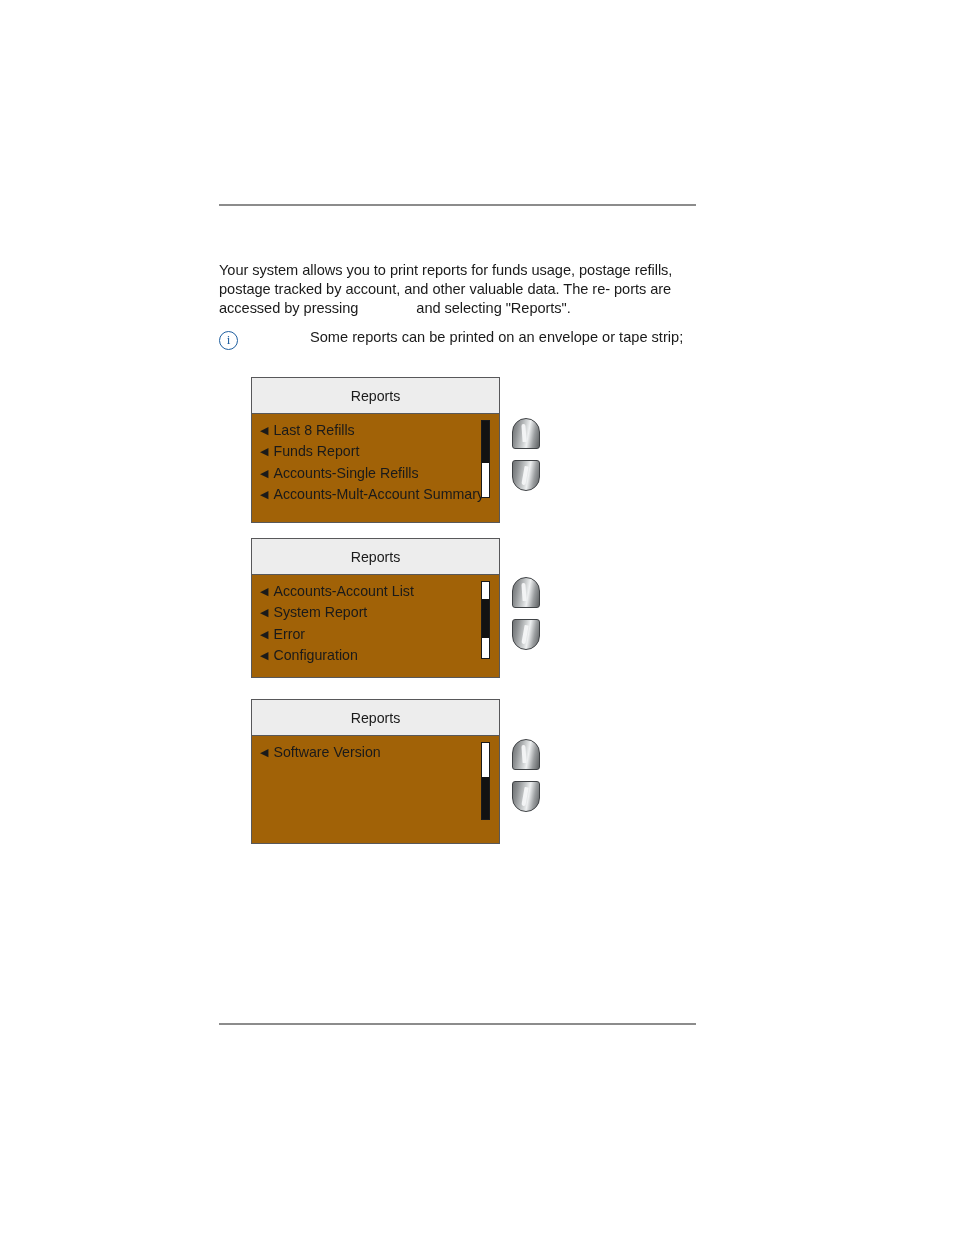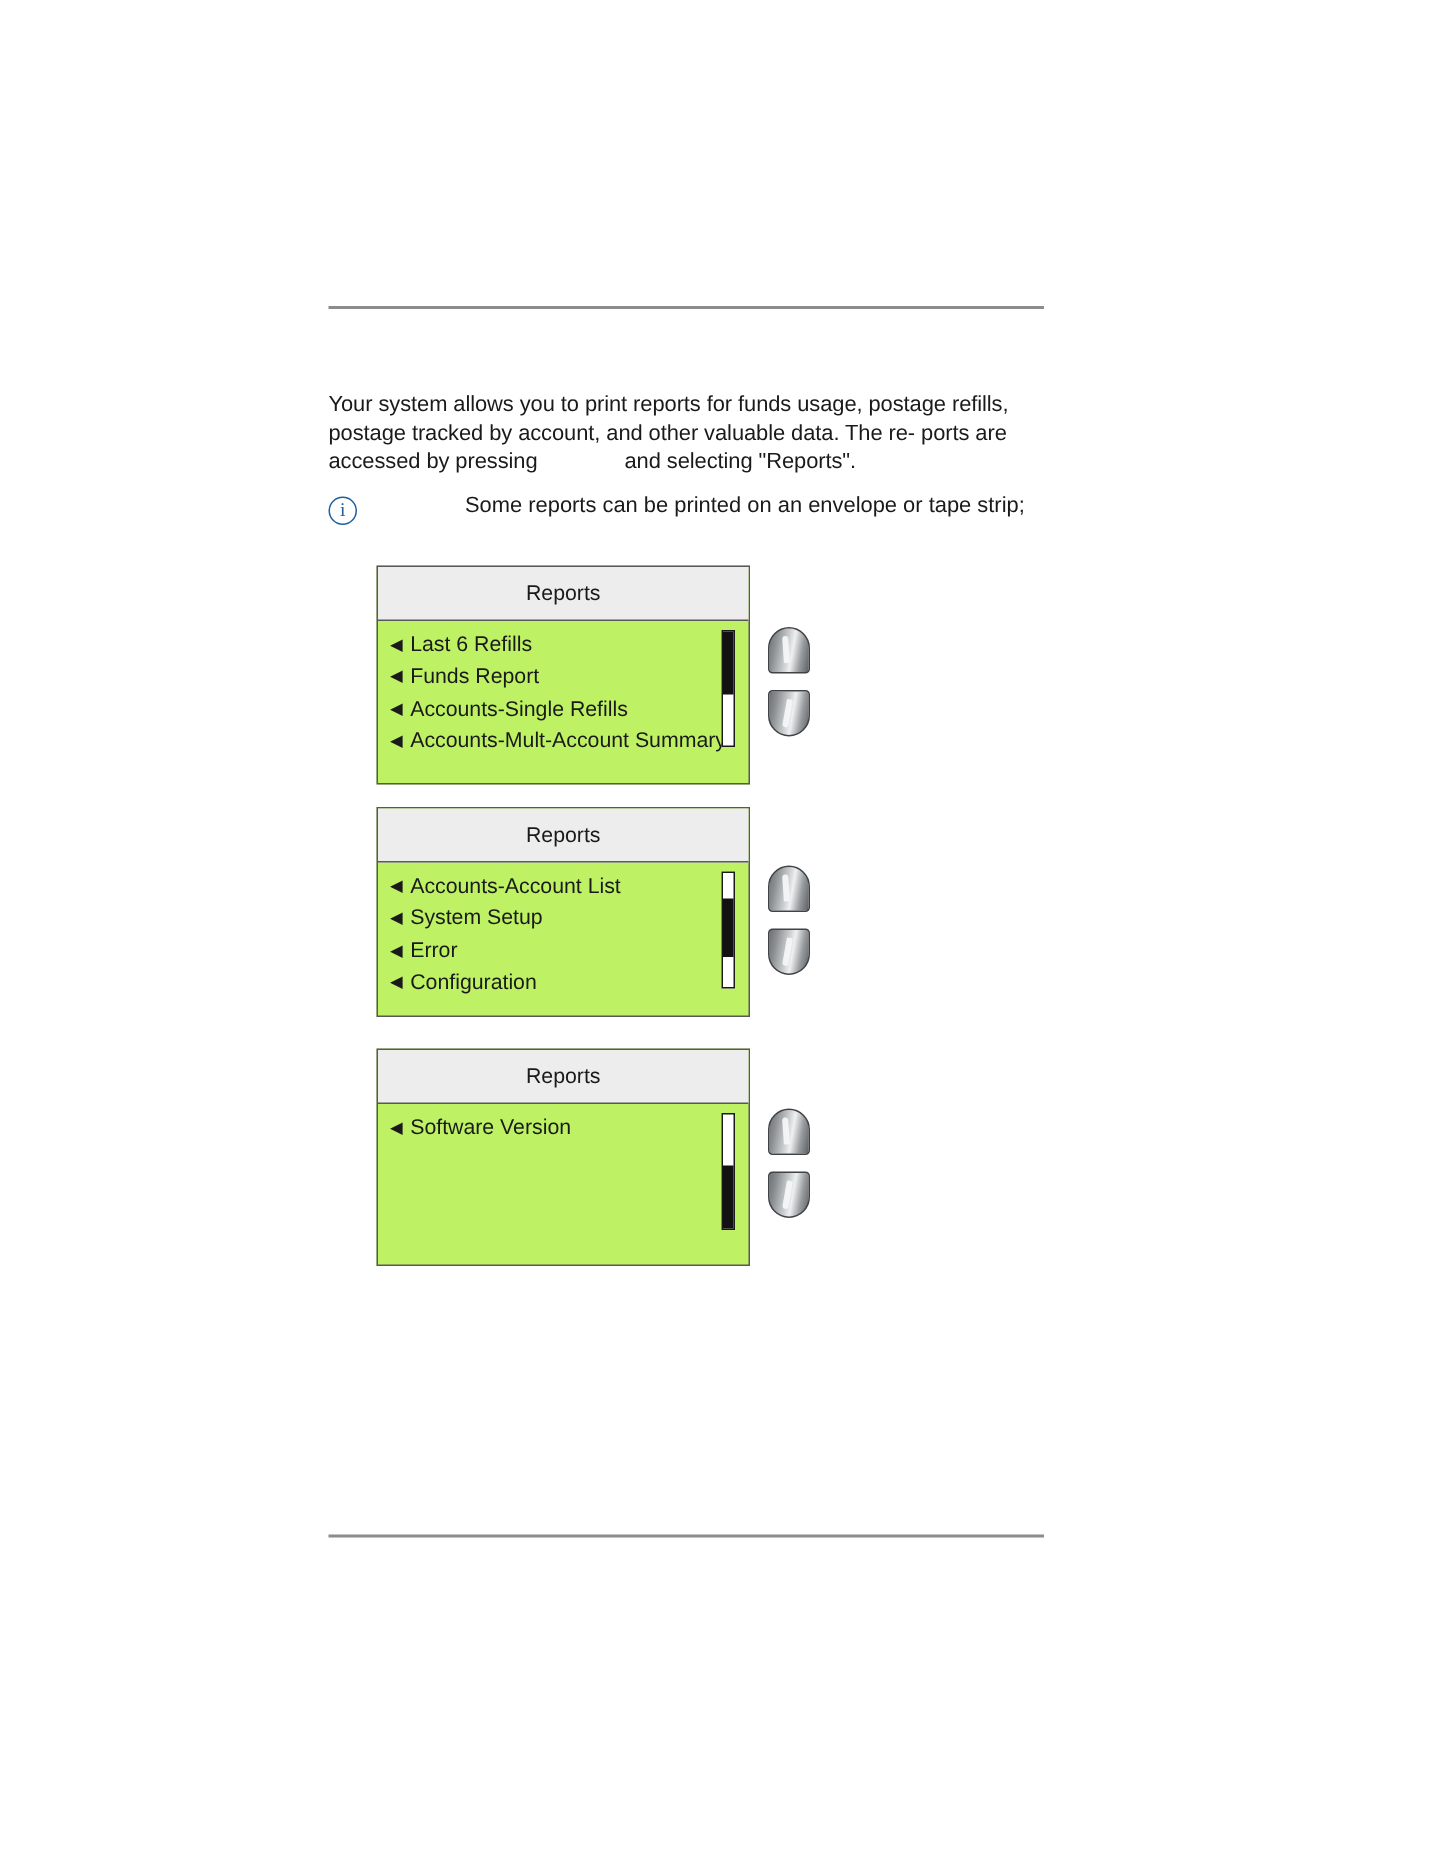--- a/index.html
+++ b/index.html
@@ -81,21 +81,21 @@
   .note-text .l2 {
     display: block;
     text-indent: 0;
   }
 
   
   .panel {
     position: absolute;
     width: 249px;
     border: 1.6px solid #58585a;
-    background: #bef264;
+    background: #a16207;
     box-sizing: border-box;
   }
   .panel-1 { left: 251px; top: 377px;  height: 146px; }
   .panel-2 { left: 251px; top: 538px;  height: 140px; }
   .panel-3 { left: 251px; top: 699px;  height: 145px; }
 
   .panel-header {
     height: 36px;
     border-bottom: 1.6px solid #58585a;
     display: flex;
@@ -219,21 +219,21 @@
     <div class="note-text">
       <span>Some reports can be printed on an envelope or tape strip;</span>
     </div>
   </div>
 
   <div class="panel panel-1">
     <div class="panel-header">Reports</div>
     <div class="panel-body">
       <div class="menu-item">
         <span class="menu-arrow">◀</span>
-        <span>Last 6 Refills</span>
+        <span>Last 8 Refills</span>
       </div>
       <div class="menu-item">
         <span class="menu-arrow">◀</span>
         <span>Funds Report</span>
       </div>
       <div class="menu-item">
         <span class="menu-arrow">◀</span>
         <span>Accounts-Single Refills</span>
       </div>
       <div class="menu-item">
@@ -259,21 +259,21 @@
 
   <div class="panel panel-2">
     <div class="panel-header">Reports</div>
     <div class="panel-body">
       <div class="menu-item">
         <span class="menu-arrow">◀</span>
         <span>Accounts-Account List</span>
       </div>
       <div class="menu-item">
         <span class="menu-arrow">◀</span>
-        <span>System Setup</span>
+        <span>System Report</span>
       </div>
       <div class="menu-item">
         <span class="menu-arrow">◀</span>
         <span>Error</span>
       </div>
       <div class="menu-item">
         <span class="menu-arrow">◀</span>
         <span>Configuration</span>
       </div>
       <div class="scroll-track">

